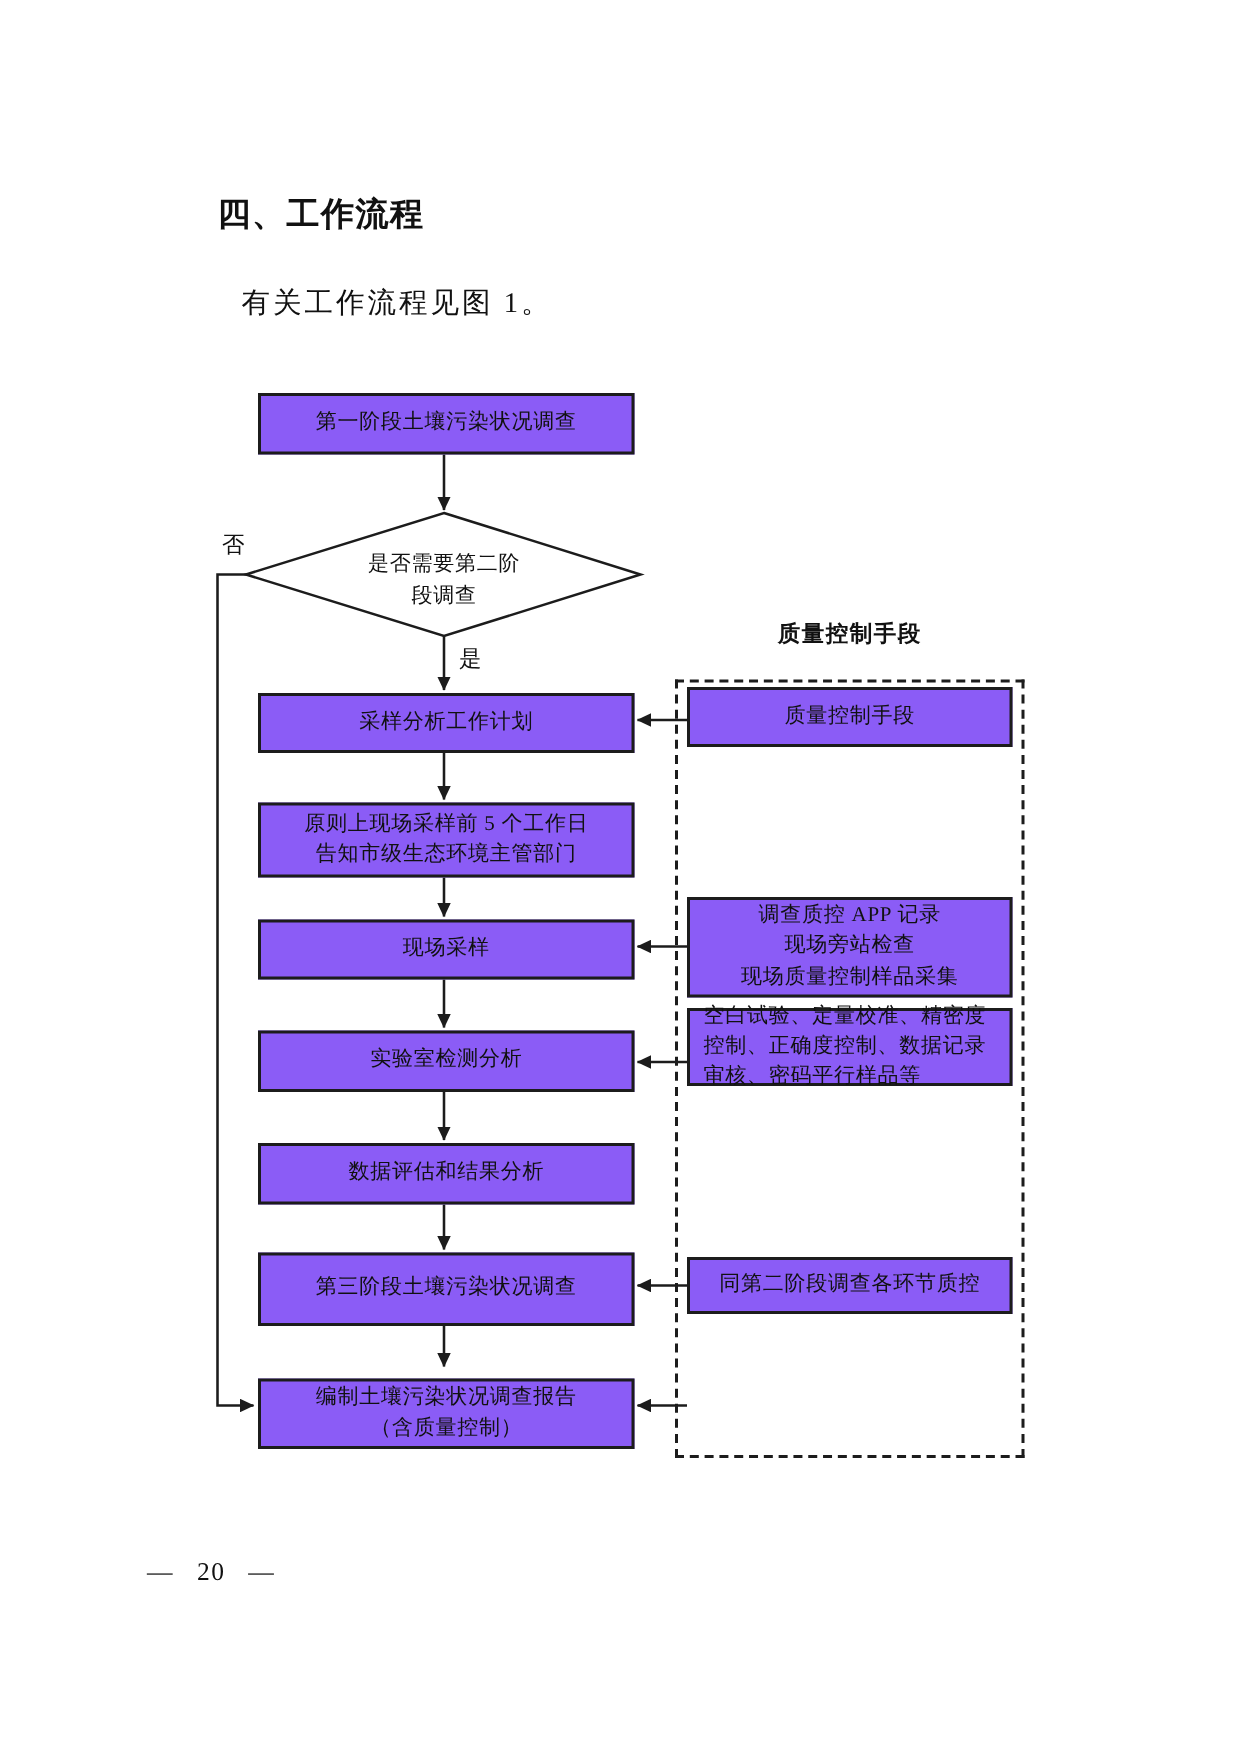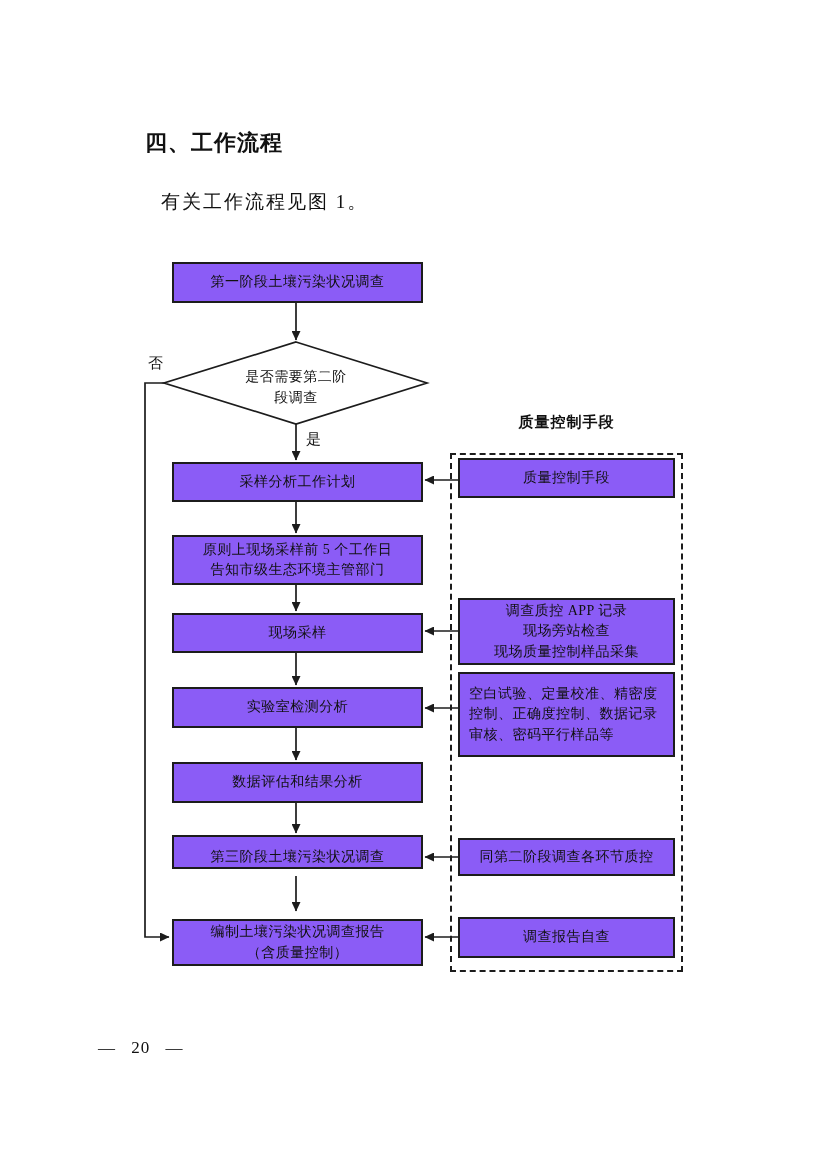--- a/index.html
+++ b/index.html
@@ -116,41 +116,38 @@
   </div>
   <div class="fbox left-col" style="top:613px;height:40px;">
     <div>现场采样</div>
   </div>
   <div class="fbox left-col" style="top:687px;height:41px;">
     <div>实验室检测分析</div>
   </div>
   <div class="fbox left-col" style="top:762px;height:41px;">
     <div>数据评估和结果分析</div>
   </div>
-  <div class="fbox left-col" style="top:835px;height:34px;justify-content:flex-end;">
+  <div class="fbox left-col" style="top:835px;height:49px;">
     <div>第三阶段土壤污染状况调查</div>
   </div>
   <div class="fbox left-col" style="top:919px;height:47px;">
     <div>编制土壤污染状况调查报告</div>
     <div>（含质量控制）</div>
   </div>
 
   <div class="fbox right-col" style="top:458px;height:40px;">
     <div>质量控制手段</div>
   </div>
   <div class="fbox right-col" style="top:598px;height:67px;">
     <div>调查质控 APP 记录</div>
     <div>现场旁站检查</div>
     <div>现场质量控制样品采集</div>
   </div>
-  <div class="fbox right-col text-left" style="top:672px;height:85px;">
+  <div class="fbox right-col text-left" style="top:672px;height:52px;">
     <div>空白试验、定量校准、精密度控制、正确度控制、数据记录审核、密码平行样品等</div>
   </div>
   <div class="fbox right-col" style="top:838px;height:38px;">
     <div>同第二阶段调查各环节质控</div>
-  </div>
-  <div class="fbox right-col" style="top:917px;height:41px;">
-    <div>调查报告自查</div>
   </div>
 
   <div class="page-number">— 20 —</div>
 
 </div>
 
 </body></html>

